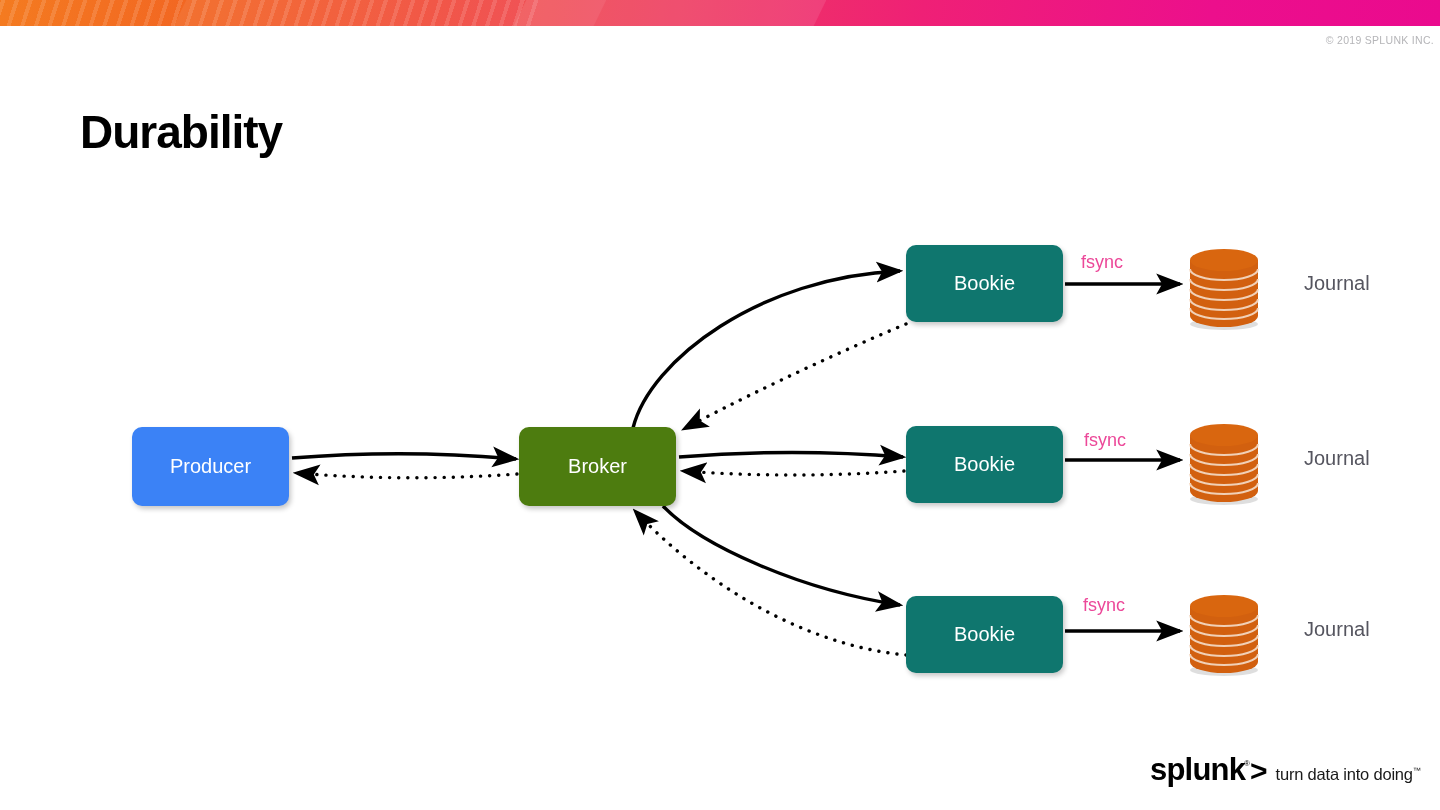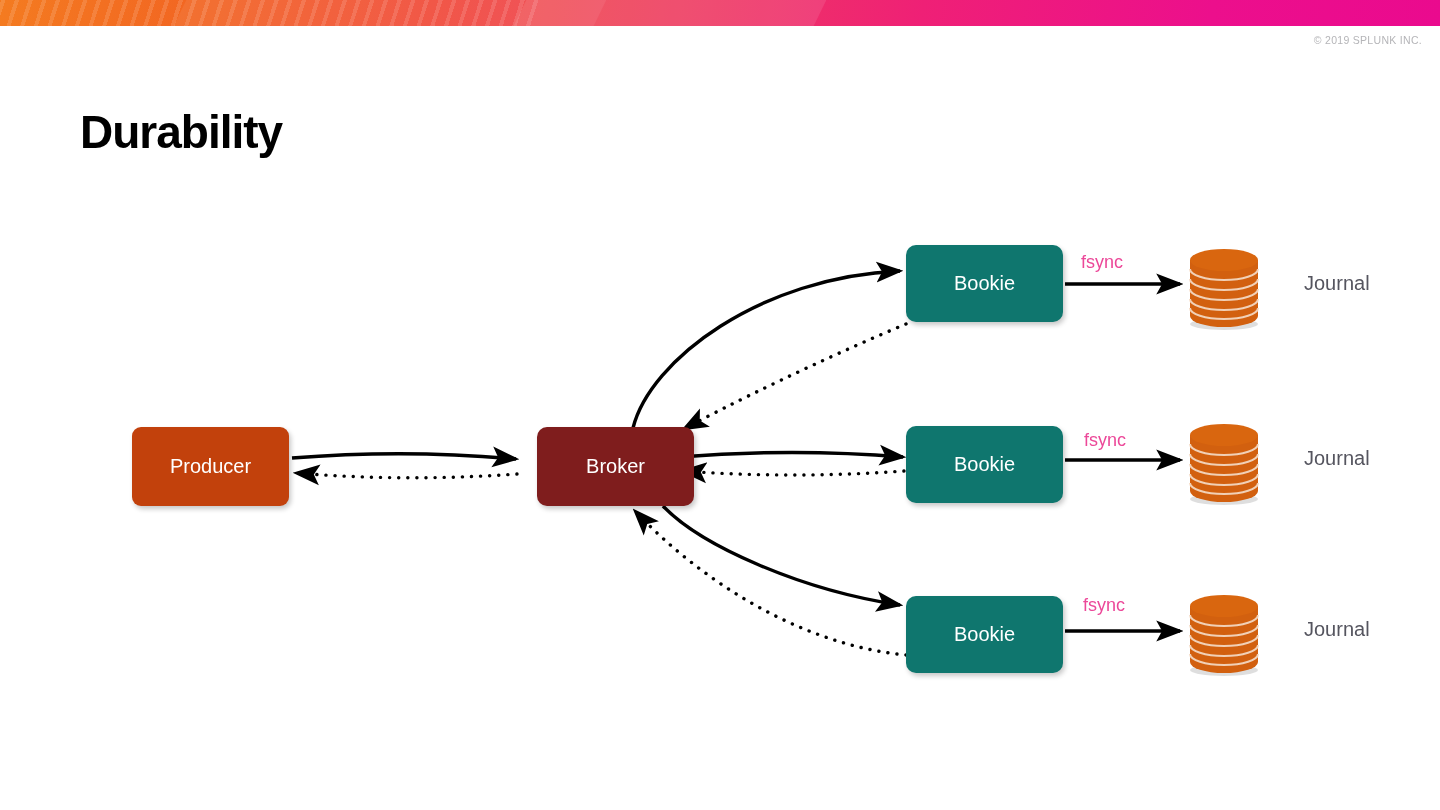--- a/index.html
+++ b/index.html
@@ -60,21 +60,21 @@
     top: 0; left: 520px;
     width: 300px; height: 26px;
     background: rgba(255,255,255,0.10);
     transform: skewX(-26deg);
   }
 
   
   .copyright {
     position: absolute;
     top: 34px;
-    right: 18px;
+    right: 6px;
     font-size: 10.5px;
     letter-spacing: 0.3px;
     color: #b5b5b8;
     font-family: "Liberation Sans", sans-serif;
   }
 
   
   .slide-title {
     position: absolute;
     left: 80px;
@@ -108,27 +108,26 @@
     justify-content: center;
     border-radius: 10px;
     color: #ffffff;
     font-size: 20px;
     font-family: "Liberation Sans", sans-serif;
     box-shadow: 2px 3px 5px rgba(0,0,0,0.22);
   }
   .node-producer {
     left: 132px; top: 427px;
     width: 157px; height: 79px;
-    background: #c2410c;
-    border-radius: 9px;
+    background: #3b82f6;
   }
   .node-broker {
-    left: 537px; top: 427px;
+    left: 519px; top: 427px;
     width: 157px; height: 79px;
-    background: #7f1d1d;
+    background: #4d7c0f;
   }
   .node-bookie {
     width: 157px; height: 77px;
     background: #0f766e;
   }
   .bookie-0 { left: 906px; top: 245px; }
   .bookie-1 { left: 906px; top: 426px; }
   .bookie-2 { left: 906px; top: 596px; }
 
   
@@ -324,14 +323,21 @@
         </g>
       </g>
     </svg>
 
     <div class="journal-label journal-label-0">Journal</div>
     <div class="journal-label journal-label-1">Journal</div>
     <div class="journal-label journal-label-2">Journal</div>
 
   </div>
 
+  <div class="splunk-logo">
+    <span class="splunk-word">splunk</span>
+    <span class="splunk-reg">®</span>
+    <span class="splunk-chev">&gt;</span>
+    <span class="splunk-tag">turn data into doing</span>
+    <span class="splunk-tm">™</span>
+  </div>
 
 </div>
 
 </body></html>

